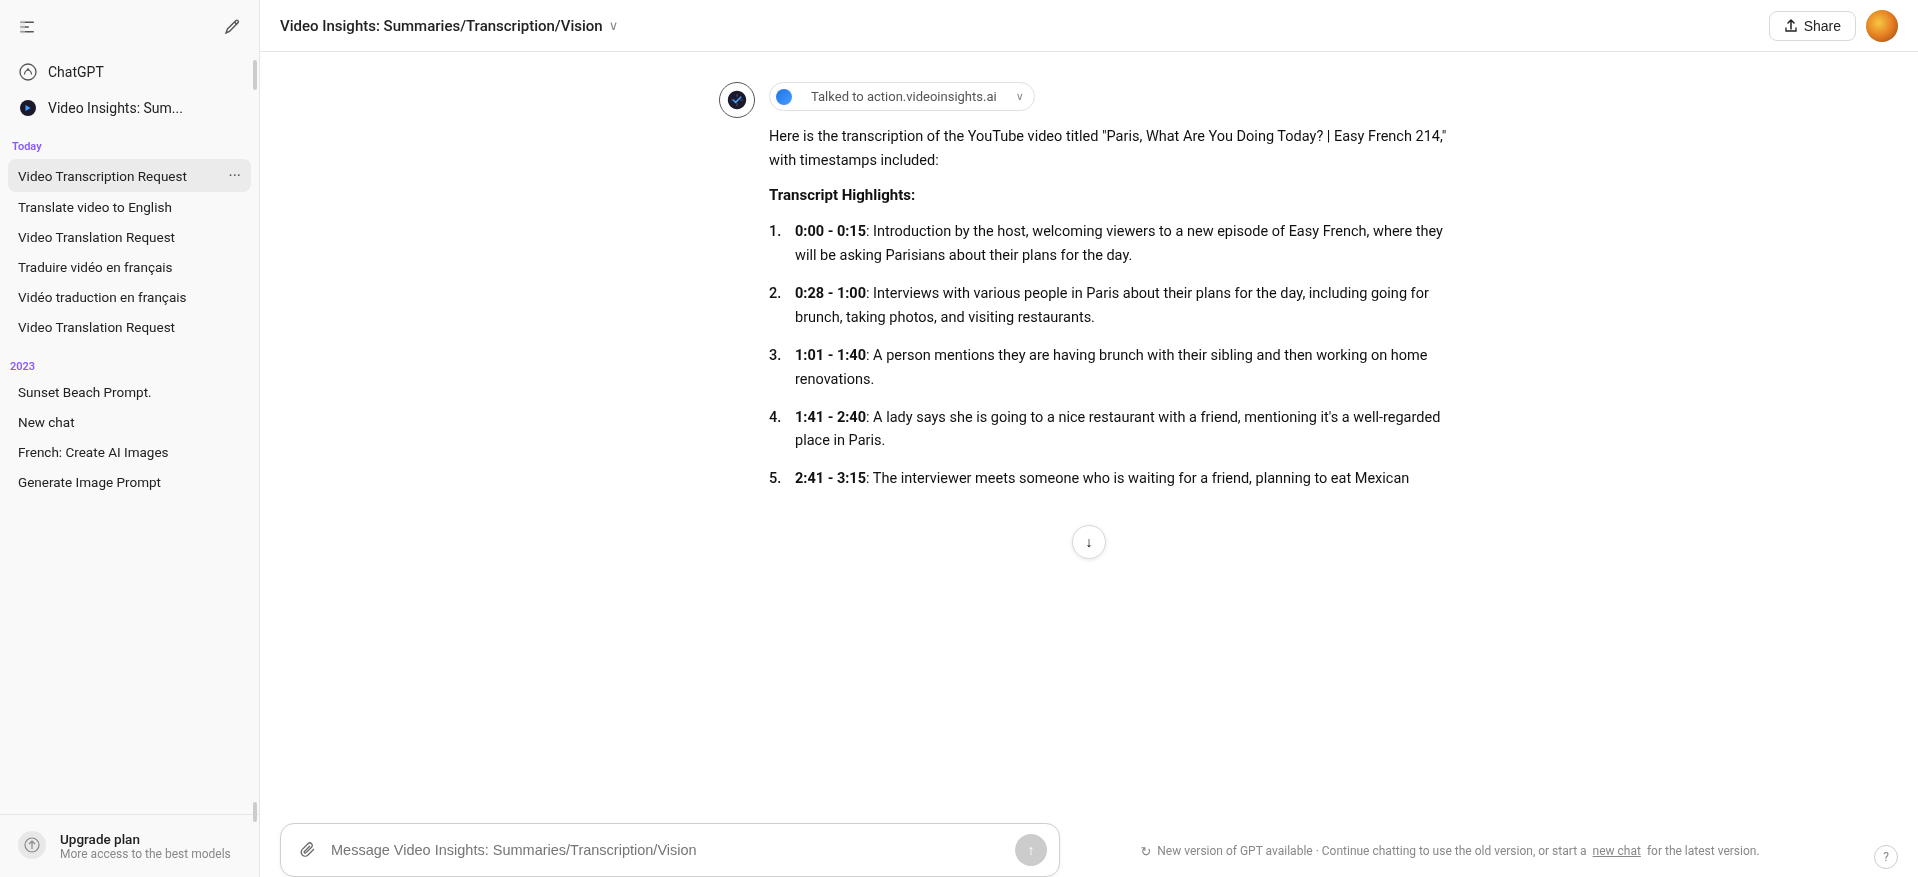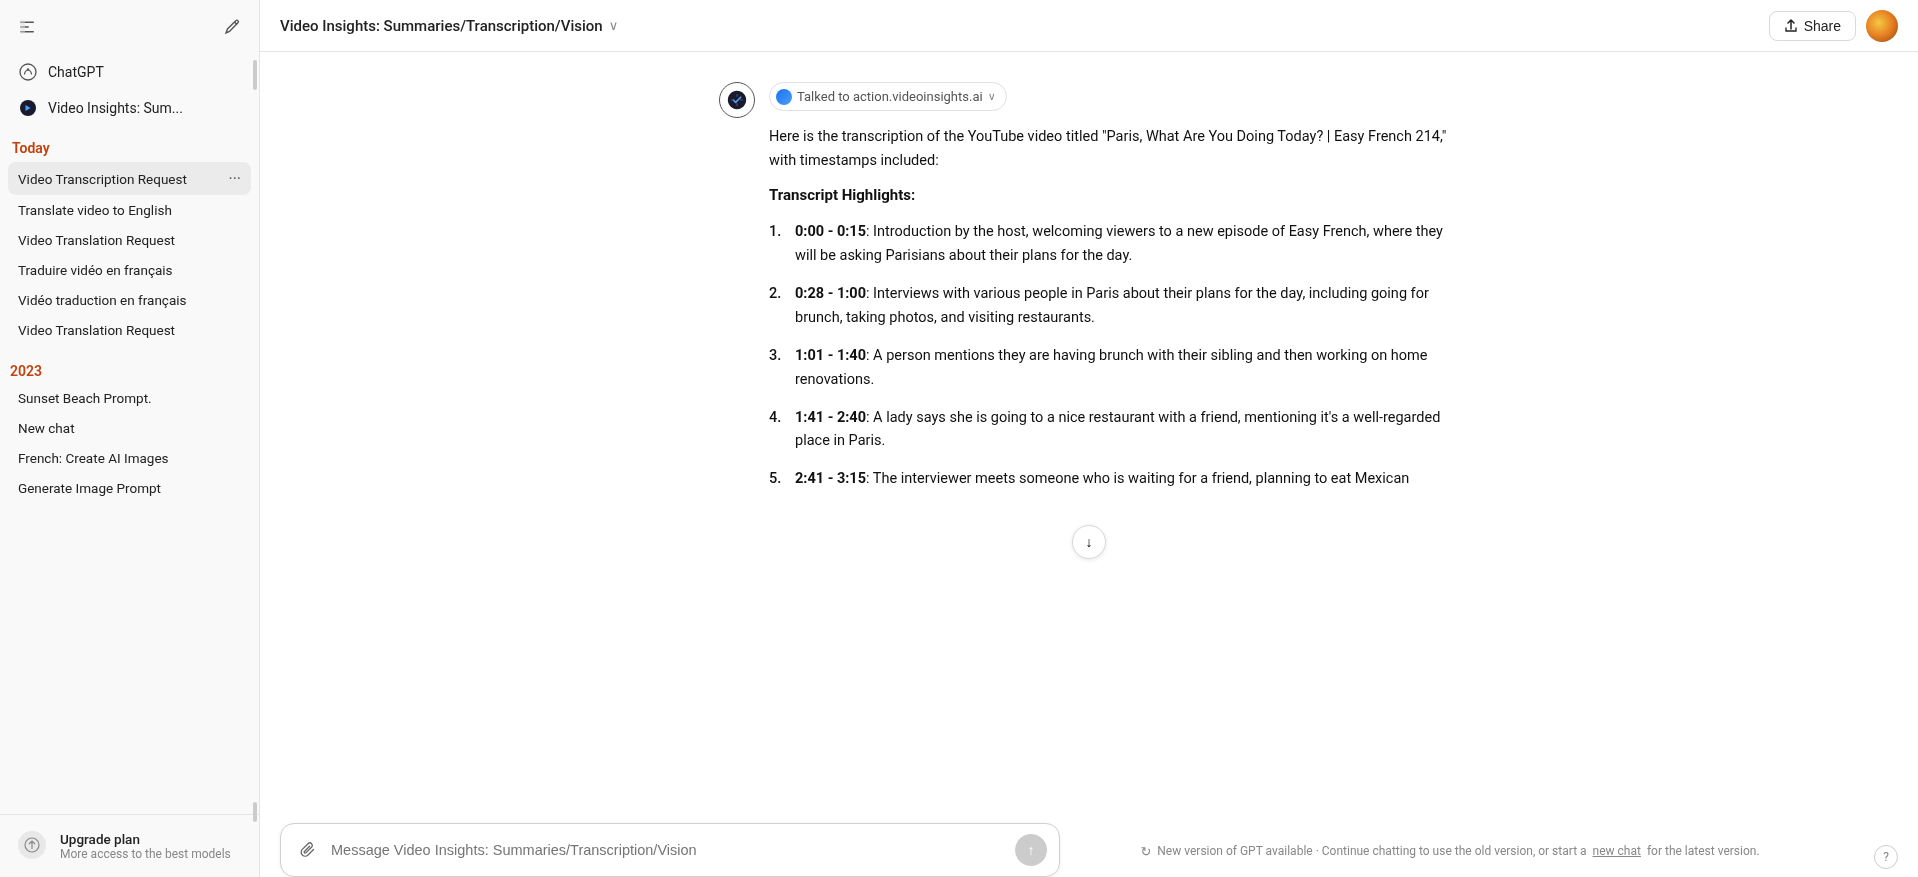--- a/index.html
+++ b/index.html
@@ -57,23 +57,23 @@
       width: 20px;
       height: 20px;
       display: flex;
       align-items: center;
       justify-content: center;
       flex-shrink: 0;
     }
 
     .sidebar-section-label {
       padding: 10px 12px 4px 12px;
-      font-size: 14px;
+      font-size: 11px;
       font-weight: 600;
-      color: #c2410c;
+      color: #8b5cf6;
     }
 
     .sidebar-list {
       padding: 2px 8px;
       flex: 1;
       overflow-y: auto;
     }
     .sidebar-list-item {
       display: flex;
       align-items: center;
@@ -246,21 +246,21 @@
     .assistant-content {
       flex: 1;
       font-size: 14.5px;
       color: #111;
       line-height: 1.65;
     }
 
     .talked-to-badge {
       display: inline-flex;
       align-items: center;
-      gap: 5px;
+      gap: 19px;
       padding: 3px 10px 3px 6px;
       border: 1px solid #e0e0e0;
       border-radius: 20px;
       font-size: 13px;
       color: #555;
       cursor: pointer;
       margin-bottom: 14px;
       background: #fff;
     }
     .talked-to-dot {

